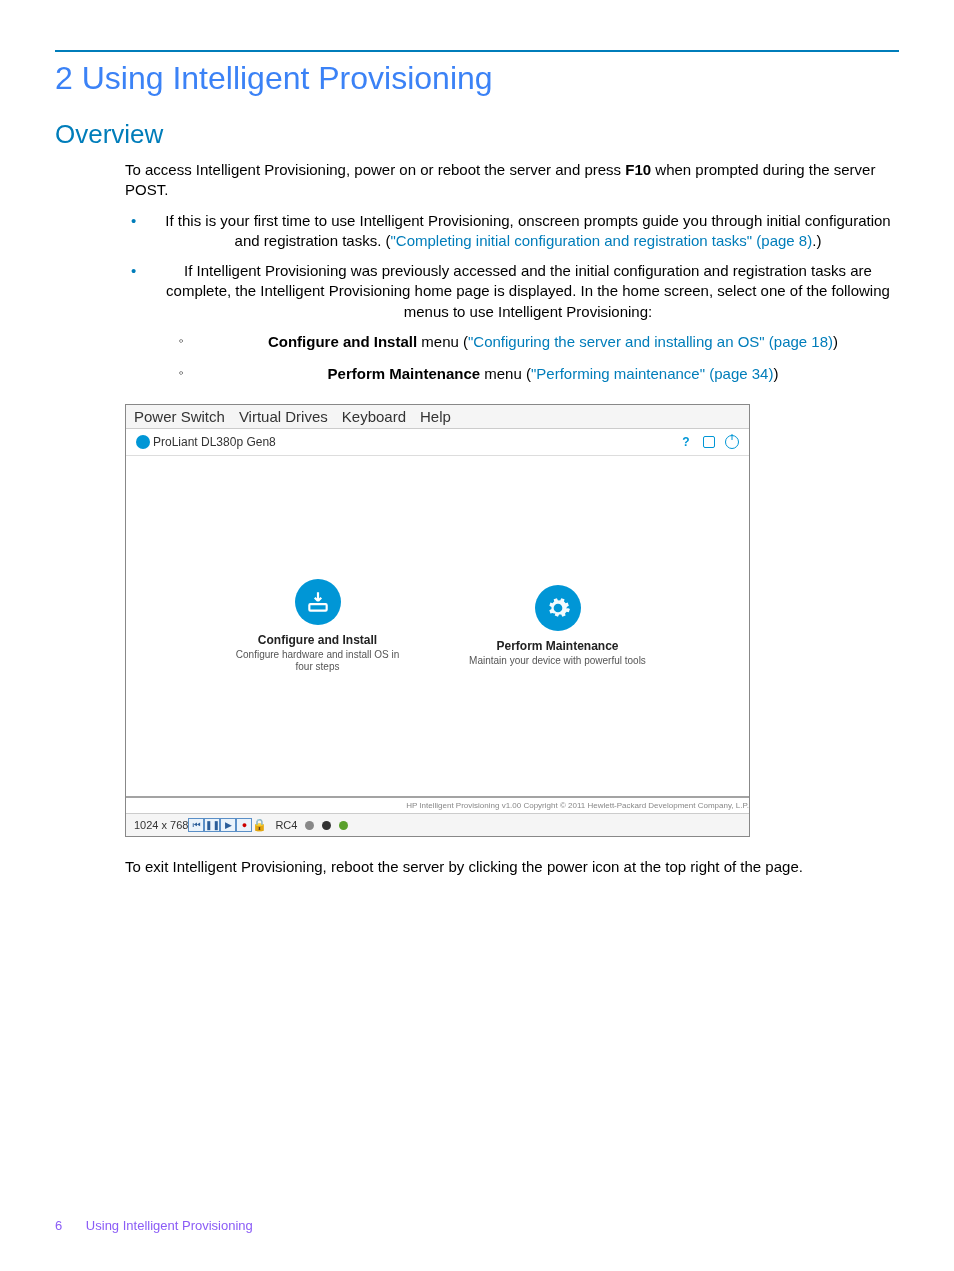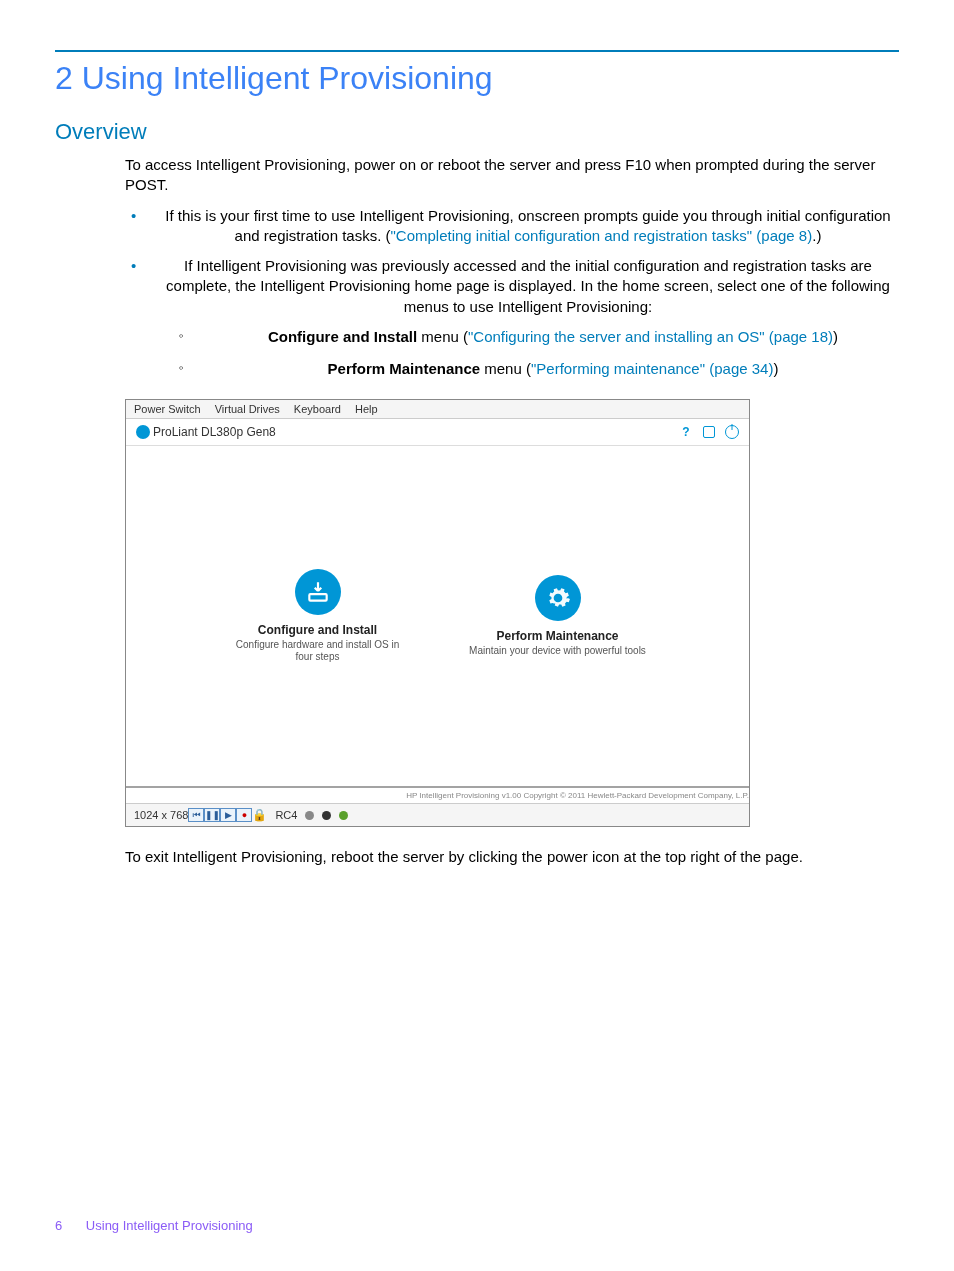--- a/index.html
+++ b/index.html
@@ -18,58 +18,58 @@
     margin-bottom: 8px;
   }
   h1.chapter {
     font-size: 32px;
     font-weight: 300;
     color: #3b82f6;
     font-family: "Segoe UI Light", "Helvetica Neue", Arial, sans-serif;
     margin-bottom: 22px;
   }
   h2.section {
-    font-size: 22px;
+    font-size: 26px;
     font-weight: 300;
     color: #007dba;
     font-family: "Segoe UI Light", "Helvetica Neue", Arial, sans-serif;
     margin-bottom: 10px;
   }
   .body-indent { margin-left: 70px; }
   p { margin-bottom: 10px; line-height: 1.35; }
   ul.bullets { list-style: none; margin-left: 0; text-align: center; }
   ul.bullets > li { position: relative; padding-left: 32px; margin-bottom: 10px; line-height: 1.35; }
   ul.bullets > li::before {
     content: "•"; color: #007dba; position: absolute; left: 6px; top: 0; font-size: 15px;
   }
   ul.sub { list-style: none; margin-top: 10px; }
   ul.sub > li { position: relative; padding-left: 50px; margin-bottom: 12px; }
   ul.sub > li::before {
     content: "◦"; color: #000; position: absolute; left: 22px; top: 0; font-size: 13px;
   }
   .link { color: #007dba; }
   .bold { font-weight: bold; }
-  .key { font-weight: normal; }
+  .key { font-weight: bold; }
 
   
   .shot {
     width: 625px;
     margin: 20px 0 20px 70px;
     border: 1px solid #888;
     background: #fff;
     font-family: Tahoma, Arial, sans-serif;
     font-size: 11px;
   }
   .shot-menu {
     display: flex;
     gap: 14px;
     padding: 3px 8px;
     background: #f5f5f5;
     border-bottom: 1px solid #ccc;
-    font-size: 11px;
+    font-size: 15px;
     color: #333;
   }
   .shot-titlebar {
     display: flex;
     align-items: center;
     justify-content: space-between;
     padding: 6px 10px;
     border-bottom: 1px solid #ddd;
   }
   .shot-title-left { display: flex; align-items: center; gap: 3px; font-size: 12px; color: #333; }

